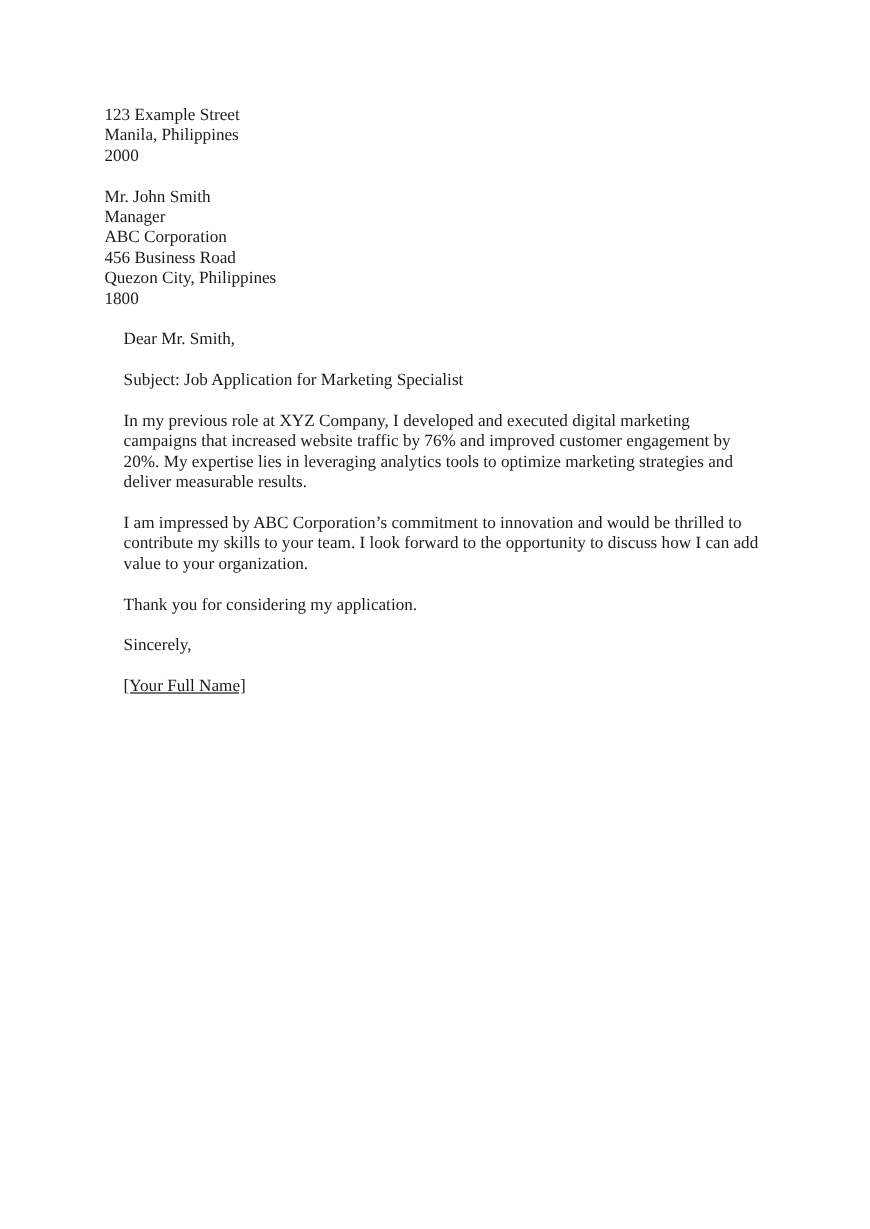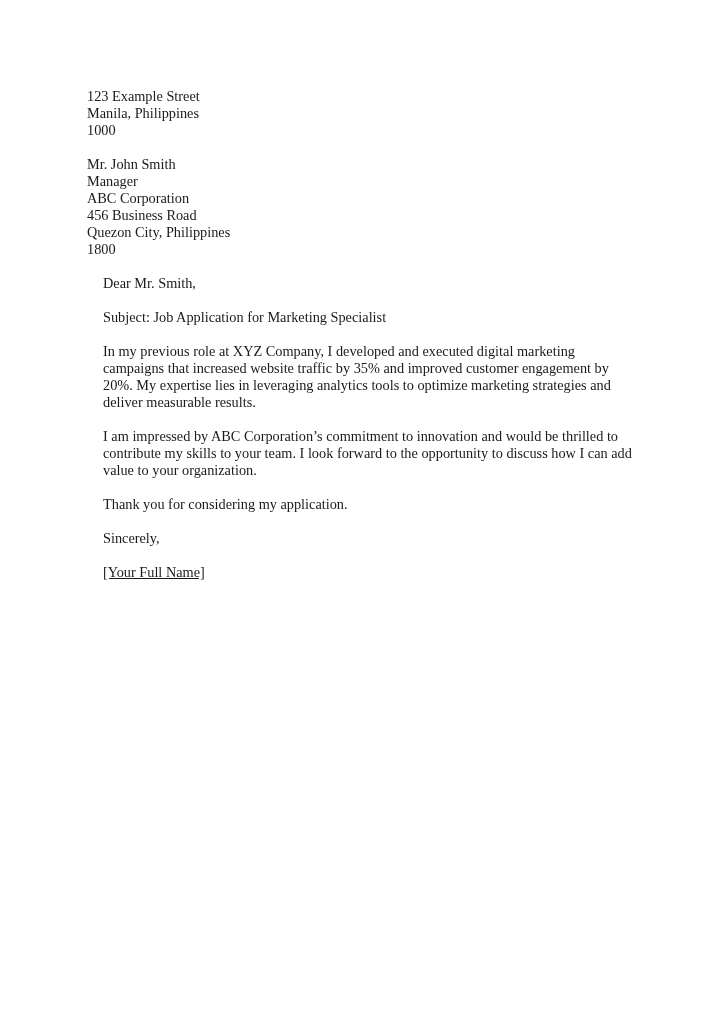--- a/index.html
+++ b/index.html
@@ -50,38 +50,38 @@
 </style>
 </head>
 <body>
 
 <div class="page">
   <div class="letter">
 
     <div class="block">
       <span class="line">123 Example Street</span>
       <span class="line">Manila, Philippines</span>
-      <span class="line">1000</span>
+      <span class="line">2000</span>
     </div>
 
 
     <div class="block">
       <span class="line">Mr. John Smith</span>
       <span class="line">Manager</span>
       <span class="line">ABC Corporation</span>
       <span class="line">456 Business Road</span>
       <span class="line">Quezon City, Philippines</span>
       <span class="line">1800</span>
     </div>
 
     <p class="para">Dear Mr. Smith,</p>
 
     <p class="para">Subject: Job Application for Marketing Specialist</p>
 
-    <p class="para">In my previous role at XYZ Company, I developed and executed digital marketing campaigns that increased website traffic by 35% and improved customer engagement by 20%. My expertise lies in leveraging analytics tools to optimize marketing strategies and deliver measurable results.</p>
+    <p class="para">In my previous role at XYZ Company, I developed and executed digital marketing campaigns that increased website traffic by 76% and improved customer engagement by 20%. My expertise lies in leveraging analytics tools to optimize marketing strategies and deliver measurable results.</p>
     <p class="para">I am impressed by ABC Corporation’s commitment to innovation and would be thrilled to contribute my skills to your team. I look forward to the opportunity to discuss how I can add value to your organization.</p>
     <p class="para">Thank you for considering my application.</p>
 
     <p class="para">Sincerely,</p>
 
     <p class="para">[Your Full Name]</p>
 
   </div>
 </div>
 

